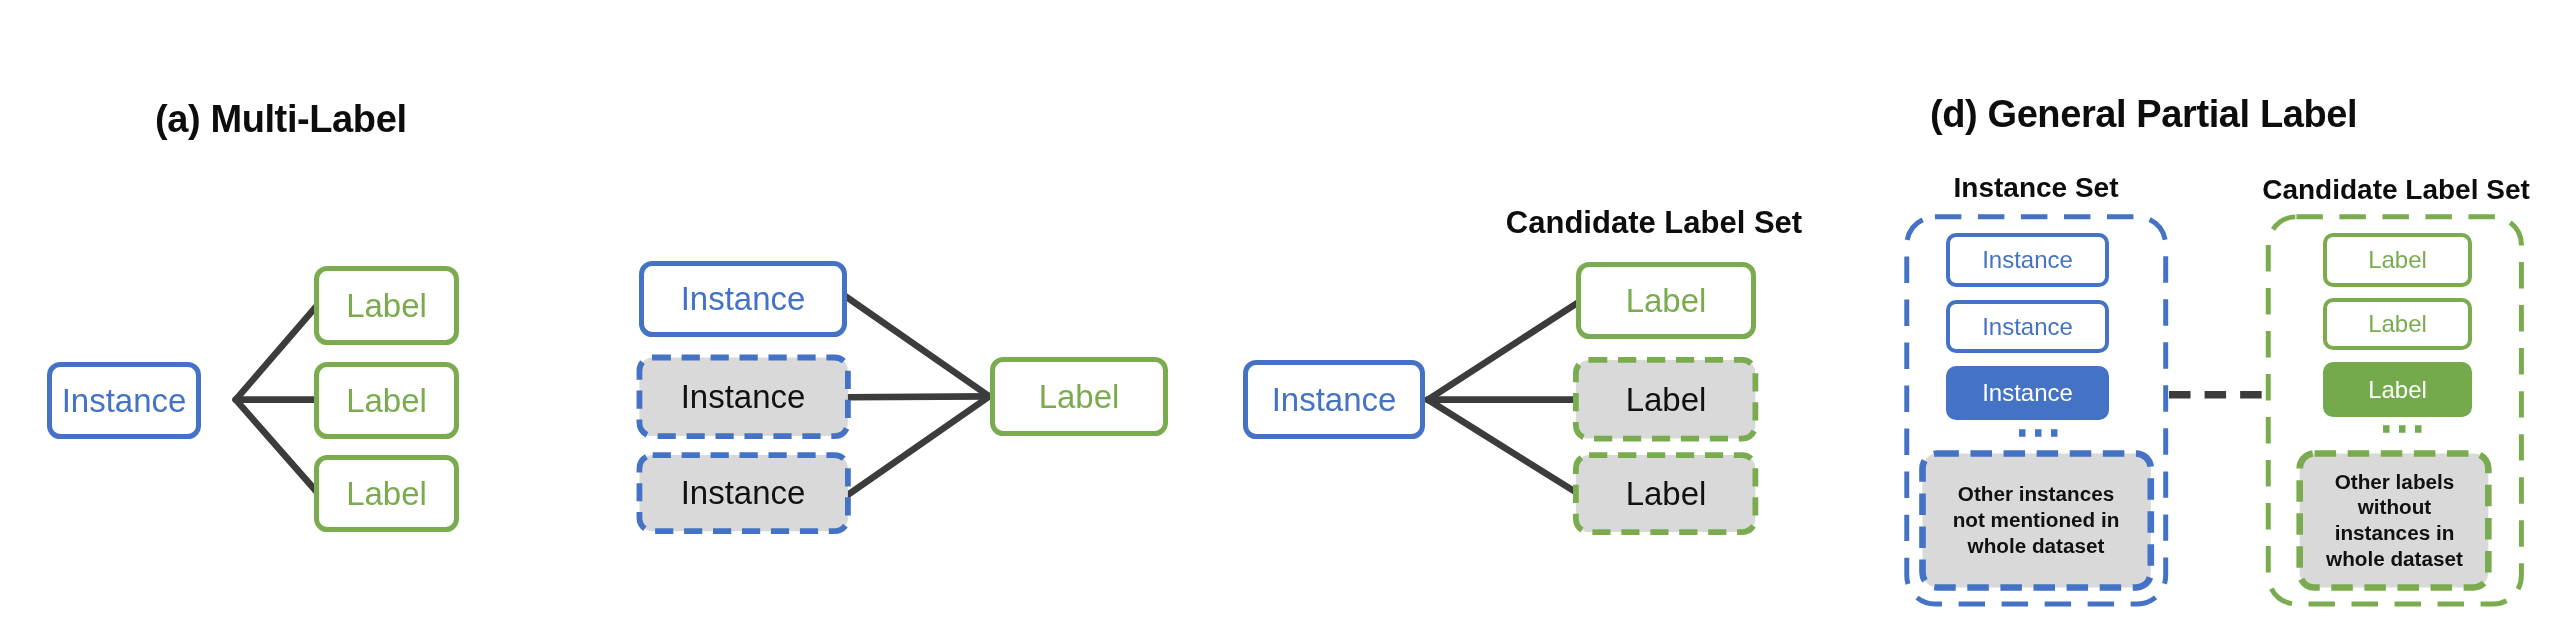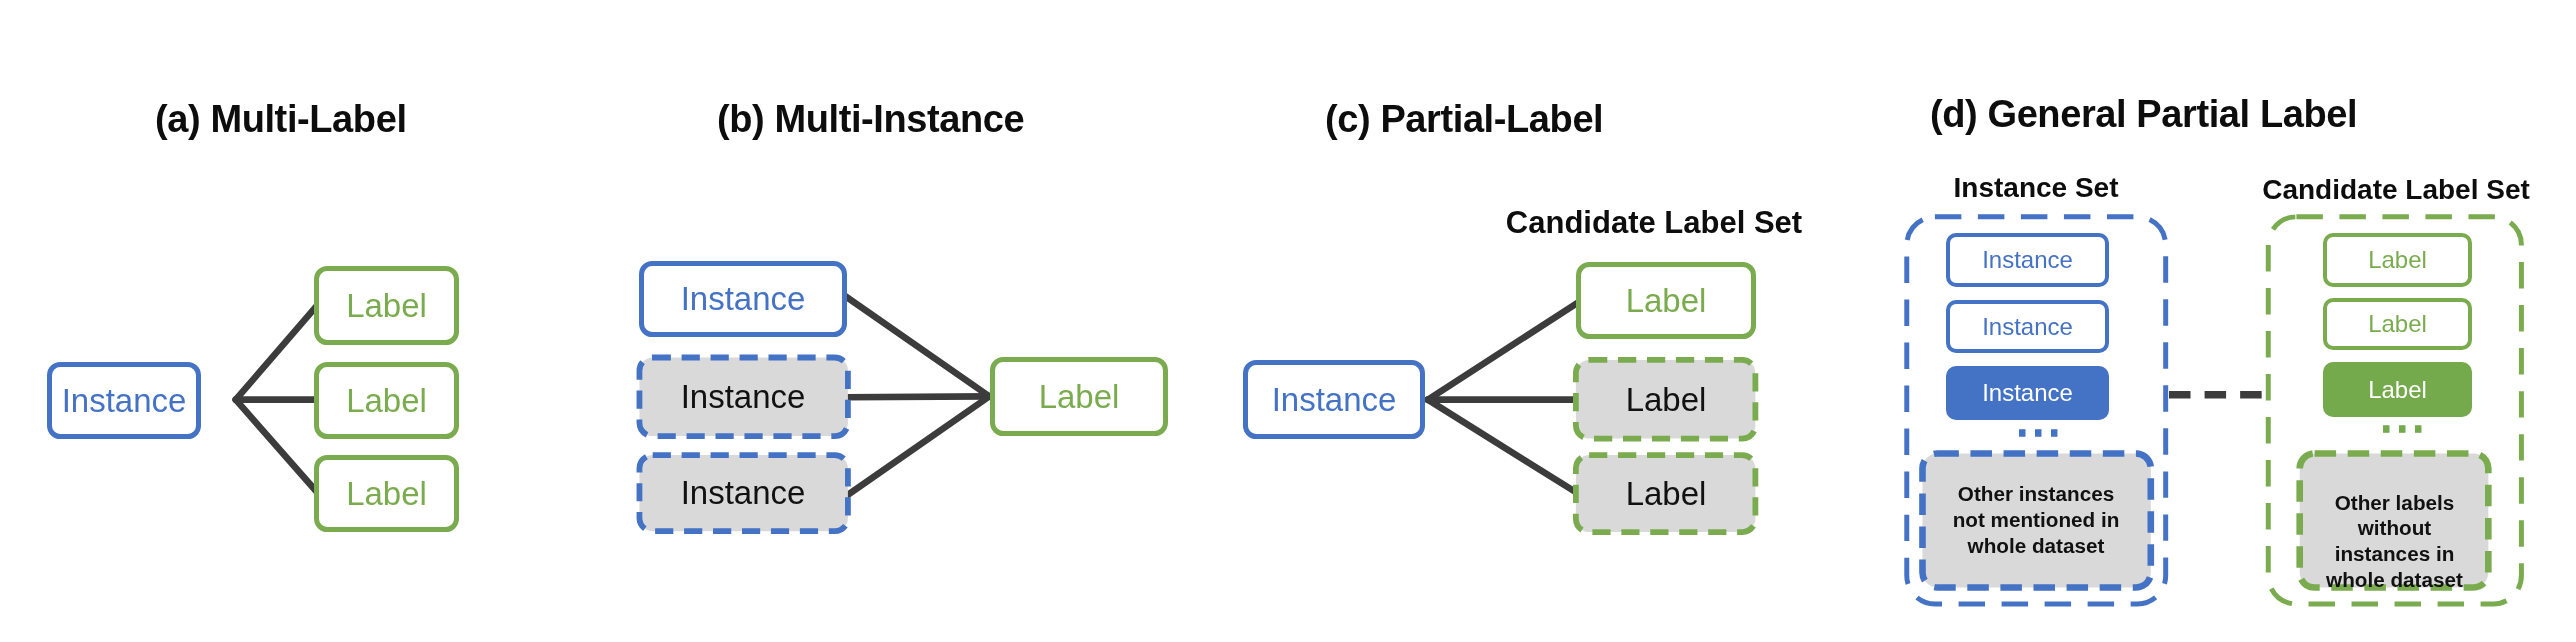--- a/index.html
+++ b/index.html
@@ -84,31 +84,29 @@
   <div class="node green big-text" style="left:314px;top:266px;width:145px;height:79px">
     <span>Label</span>
   </div>
   <div class="node green big-text" style="left:314px;top:362px;width:145px;height:77px">
     <span>Label</span>
   </div>
   <div class="node green big-text" style="left:314px;top:455px;width:145px;height:77px">
     <span>Label</span>
   </div>
 
-  <div class="panel-title" style="left:717px;top:98px">(b) Multi-Instance</div>
   <div class="node blue big-text" style="left:639px;top:261px;width:208px;height:76px">
     <span>Instance</span>
   </div>
   <div class="ghost-text" style="left:639px;top:357px;width:208px;height:79px">Instance</div>
   <div class="ghost-text" style="left:639px;top:455px;width:208px;height:76px">Instance</div>
   <div class="node green big-text" style="left:990px;top:357px;width:178px;height:79px">
     <span>Label</span>
   </div>
 
-  <div class="panel-title" style="left:1325px;top:98px">(c) Partial-Label</div>
   <div class="set-header" style="left:1654px;top:205px">Candidate Label Set</div>
   <div class="node blue big-text" style="left:1243px;top:360px;width:182px;height:79px">
     <span>Instance</span>
   </div>
   <div class="node green big-text" style="left:1576px;top:262px;width:180px;height:77px">
     <span>Label</span>
   </div>
   <div class="ghost-text" style="left:1576px;top:360px;width:180px;height:79px">Label</div>
   <div class="ghost-text" style="left:1576px;top:455px;width:180px;height:77px">Label</div>
 
@@ -133,19 +131,19 @@
   <div class="node green small" style="left:2323px;top:233px;width:149px;height:54px">
     <span>Label</span>
   </div>
   <div class="node green small" style="left:2323px;top:298px;width:149px;height:52px">
     <span>Label</span>
   </div>
   <div class="node fill-green small" style="left:2323px;top:362px;width:149px;height:55px">
     <span>Label</span>
   </div>
   <div class="dots green" style="left:2403px;top:420px">⋯</div>
-  <div class="gray-note" style="left:2300px;top:474px;width:189px;height:134px">Other labels
+  <div class="gray-note" style="left:2300px;top:453px;width:189px;height:134px">Other labels
 without
 instances in
 whole dataset</div>
 
 </div>
 
 
 </body></html>

